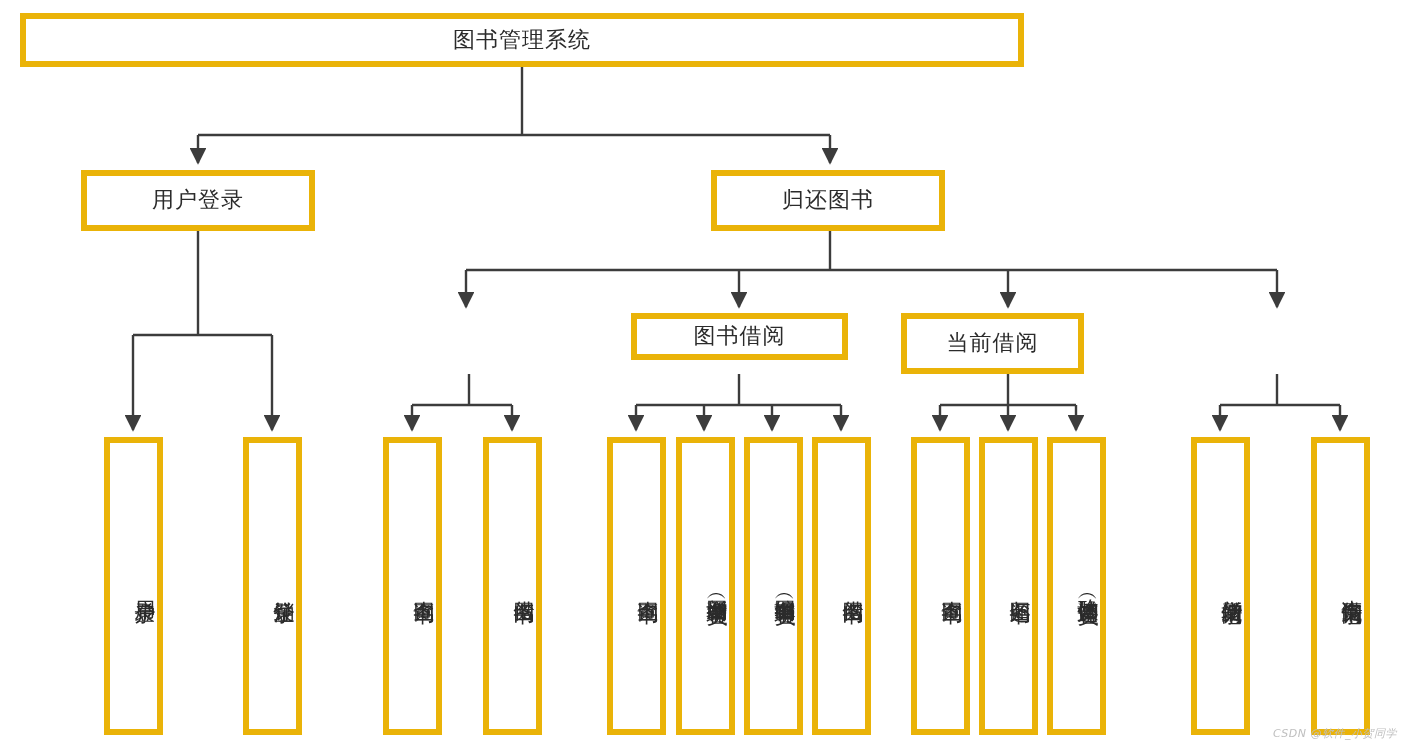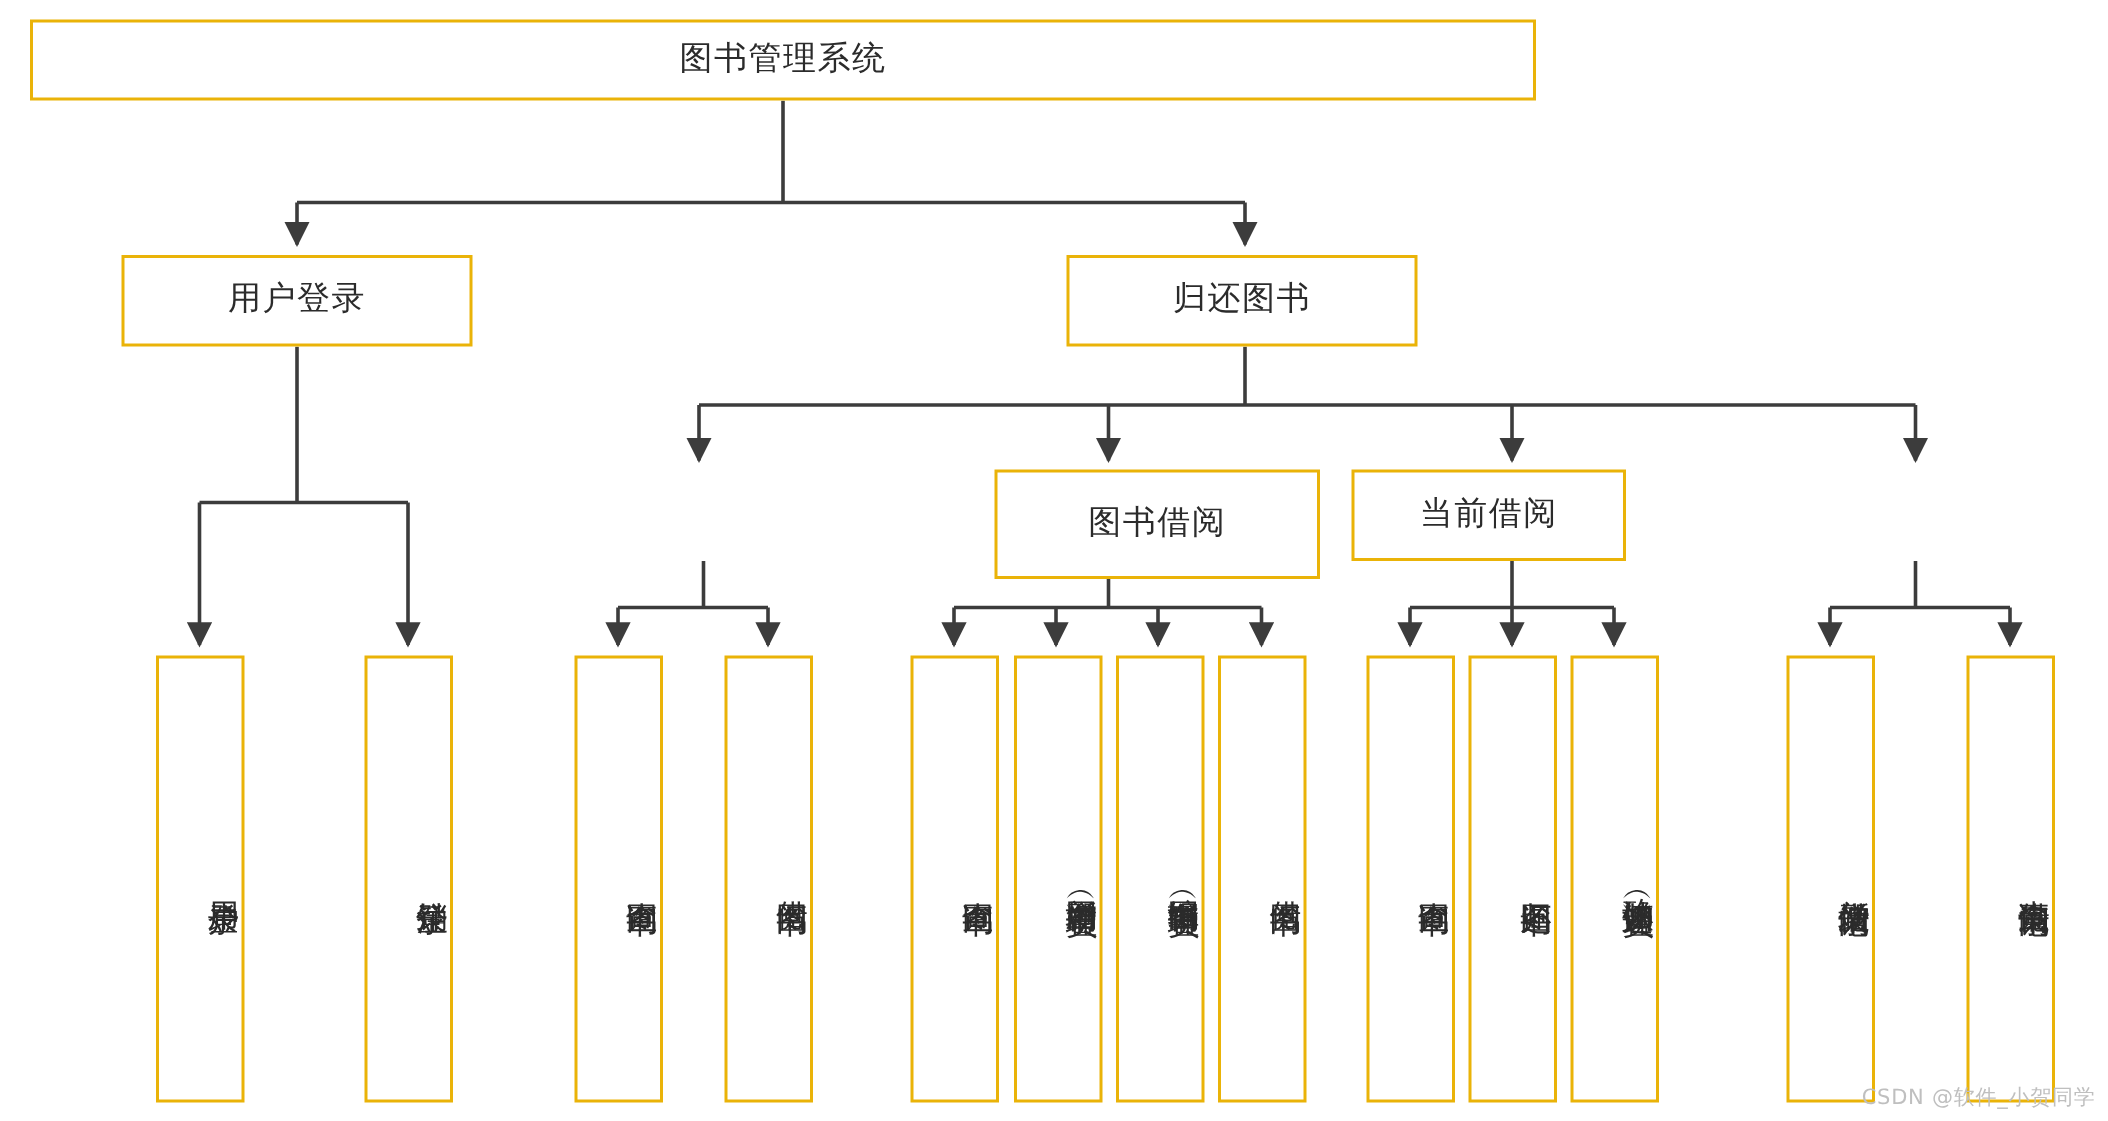--- a/index.html
+++ b/index.html
@@ -23,21 +23,21 @@
     left: 0;
     top: 0;
     width: 1405px;
     height: 747px;
     pointer-events: none;
   }
   .node {
     position: absolute;
     box-sizing: border-box;
     background: #ffffff;
-    border: 2px solid #eab308;
+    border: 6px solid #eab308;
     display: flex;
     align-items: center;
     justify-content: center;
     color: #2b2b2b;
     text-align: center;
     z-index: 2;
   }
   .node.h {
     font-size: 22px;
     line-height: 1.2;
@@ -55,25 +55,26 @@
   }
   .node.v .vtext {
     writing-mode: vertical-rl;
     text-orientation: upright;
     white-space: nowrap;
   }
   .watermark {
     position: absolute;
     right: 8px;
     bottom: 6px;
-    font-size: 14px;
+    font-size: 11px;
     color: #bfbfbf;
     letter-spacing: 0.5px;
     z-index: 3;
     user-select: none;
+    font-style: italic;
   }
 </style>
 </head>
 <body>
 
 <div id="canvas">
 
   <svg id="edges" viewBox="0 0 1405 747" xmlns="http://www.w3.org/2000/svg">
     <defs>
       <marker id="arrow" viewBox="0 0 10 10" refX="9" refY="5" markerWidth="7" markerHeight="7" orient="auto-start-reverse">
@@ -128,21 +129,21 @@
     <span>图书管理系统</span>
   </div>
 
   <div class="node h" style="left:81px; top:170px; width:234px; height:61px;">
     <span>用户登录</span>
   </div>
   <div class="node h" style="left:711px; top:170px; width:234px; height:61px;">
     <span>归还图书</span>
   </div>
 
-  <div class="node h" style="left:631px; top:313px; width:217px; height:73px;margin-left:32px;">
+  <div class="node h" style="left:631px; top:313px; width:217px; height:47px;">
     <span>图书借阅</span>
   </div>
   <div class="node h" style="left:901px; top:313px; width:183px; height:61px;">
     <span>当前借阅</span>
   </div>
 
   <div class="node v" style="left:104px; top:437px; width:59px; height:298px;">
     <span class="vtext">用户登录</span>
   </div>
   <div class="node v" style="left:243px; top:437px; width:59px; height:298px;">

